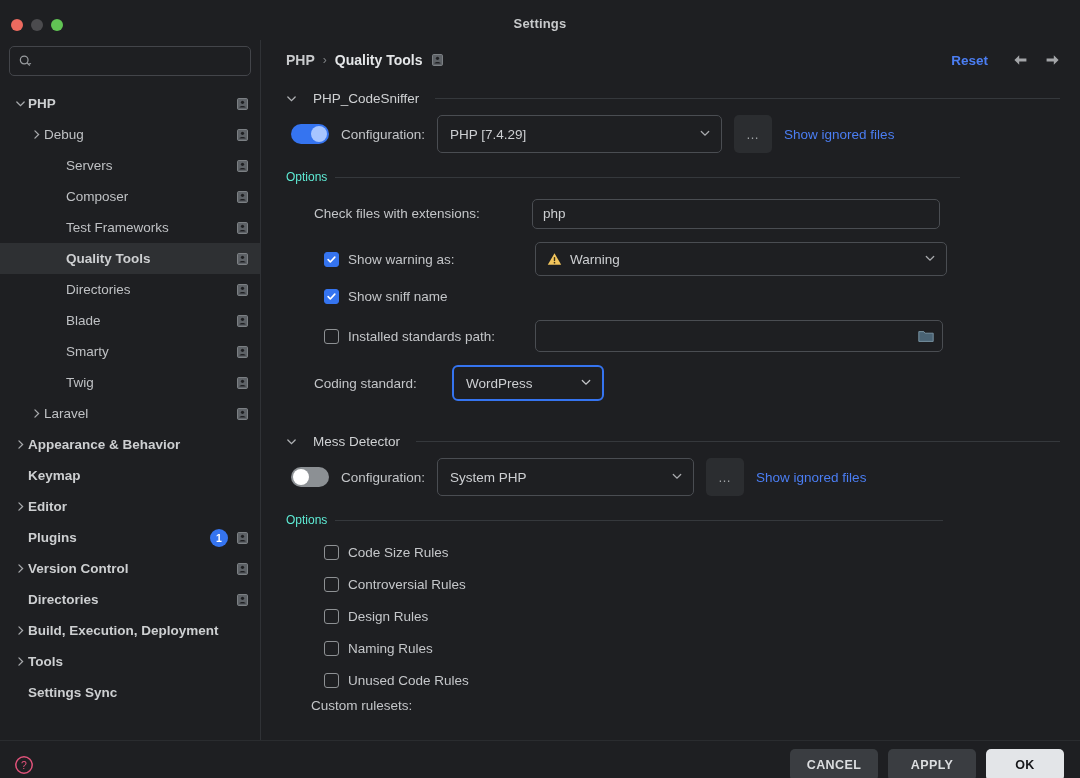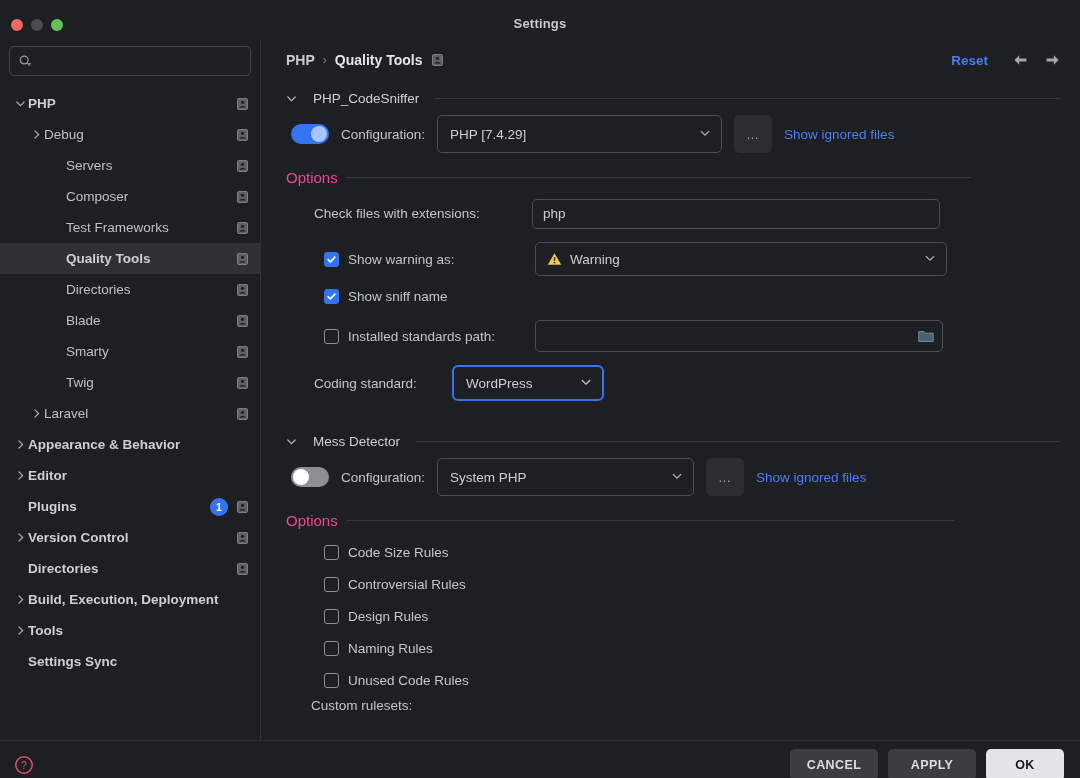--- a/index.html
+++ b/index.html
@@ -193,21 +193,21 @@
   }
   .sect-chevron { color: #b0b2b5; display: flex; align-items: center; }
   .sect-title { font-size: 13.5px; color: #cfd1d3; white-space: nowrap; }
   .sect-rule { flex: 1 1 auto; height: 1px; background: #35383c; }
   .sect-rule.short { max-width: 625px; }
 
   .opt-head {
     display: flex; align-items: center; gap: 8px;
     height: 24px; margin-top: 8px;
   }
-  .opt-title { font-size: 15px; color: #ec4899; white-space: nowrap; }
+  .opt-title { font-size: 12px; color: #5eead4; white-space: nowrap; }
 
   
   .config-row {
     display: flex;
     align-items: center;
     height: 46px;
     gap: 12px;
     padding-left: 5px;
   }
   .toggle {
@@ -527,20 +527,24 @@
               </svg>
             </span>
           </div>
           <div class="tree-item ind-0 bold">
             <span class="arrow">
               <svg width="11" height="11" viewBox="0 0 12 12">
                 <path d="M4.3 2 L8.3 6 L4.3 10" fill="none" stroke="#a7a9ac" stroke-width="1.4" stroke-linecap="round"></path>
               </svg>
             </span>
             <span class="tree-label">Appearance &amp; Behavior</span>
+          </div>
+          <div class="tree-item ind-0 bold">
+            <span class="arrow hidden"></span>
+            <span class="tree-label">Keymap</span>
           </div>
           <div class="tree-item ind-0 bold">
             <span class="arrow">
               <svg width="11" height="11" viewBox="0 0 12 12">
                 <path d="M4.3 2 L8.3 6 L4.3 10" fill="none" stroke="#a7a9ac" stroke-width="1.4" stroke-linecap="round"></path>
               </svg>
             </span>
             <span class="tree-label">Editor</span>
           </div>
           <div class="tree-item ind-0 bold">

